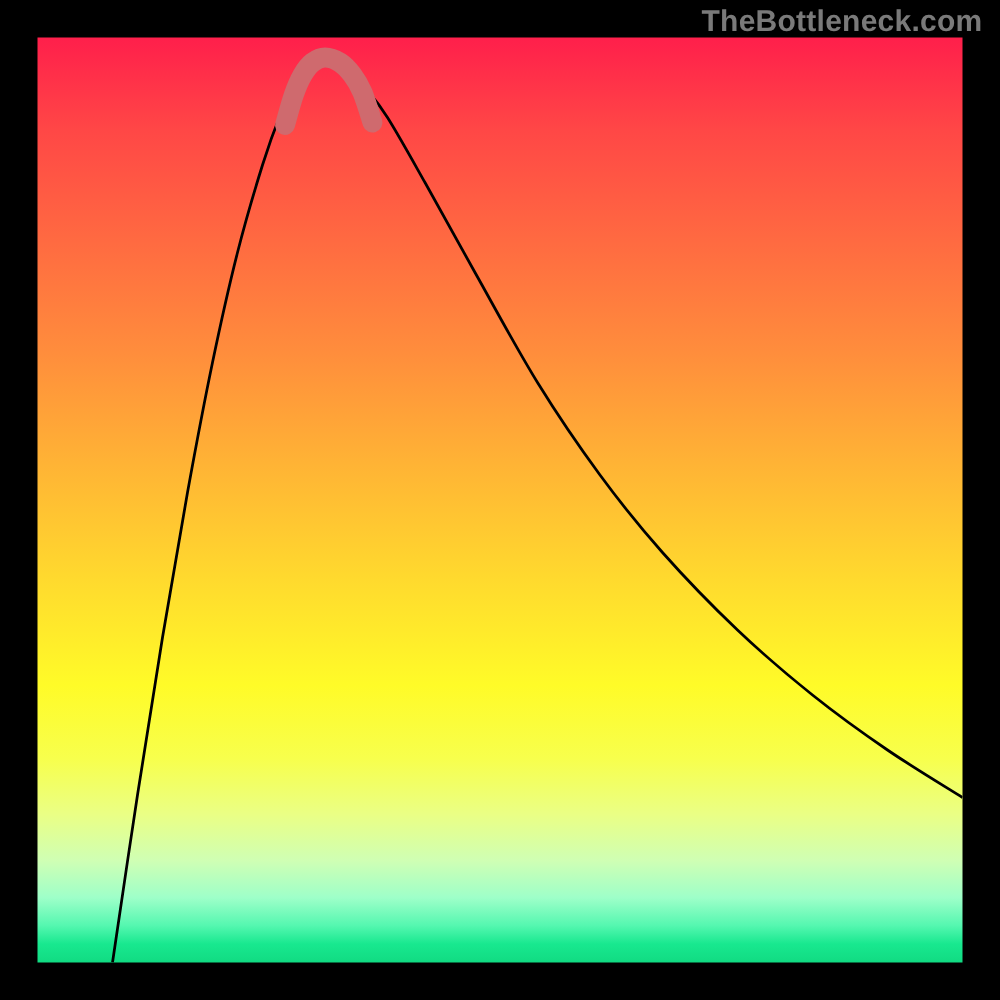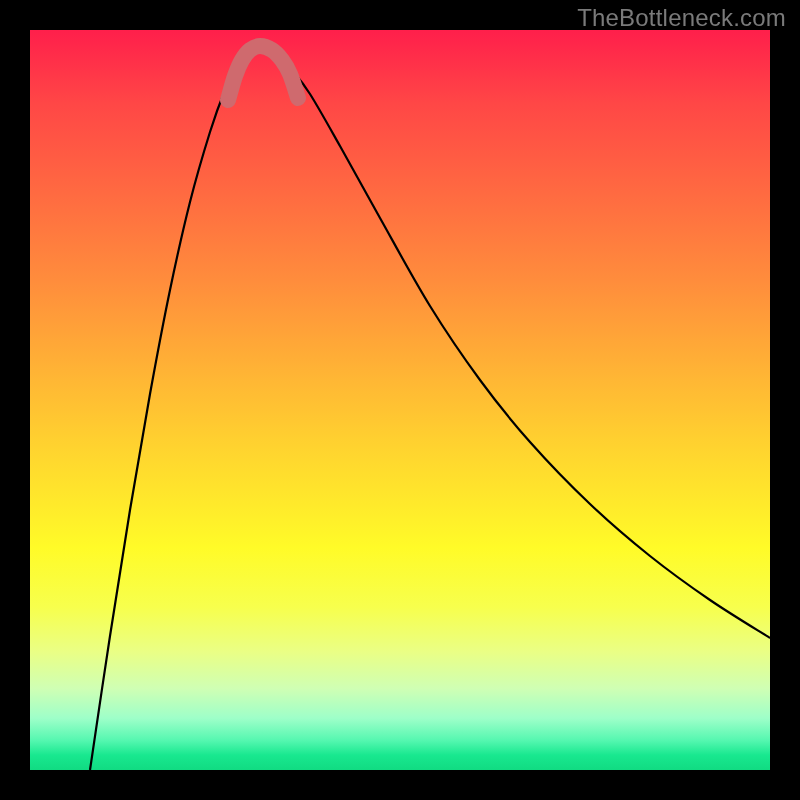--- a/index.html
+++ b/index.html
@@ -41,21 +41,21 @@
       #18e88f 98%,
       #11db82 100%
     );
   }
   .watermark {
     position: absolute;
     top: 4px;
     right: 14px;
     color: #7a7a7a;
     font-size: 24px;
-    font-weight: 400;
+    font-weight: 700;
     letter-spacing: 0.2px;
     user-select: none;
     margin-left: 48px;
   }
   svg.curves {
     position: absolute;
     left: 0;
     top: 0;
     width: 740px;
     height: 740px;

